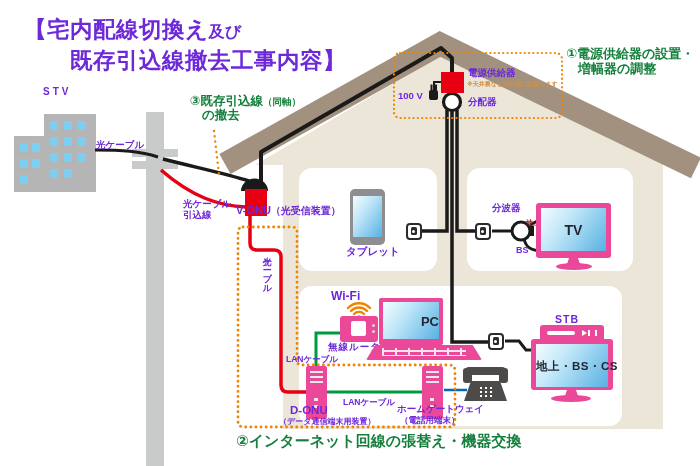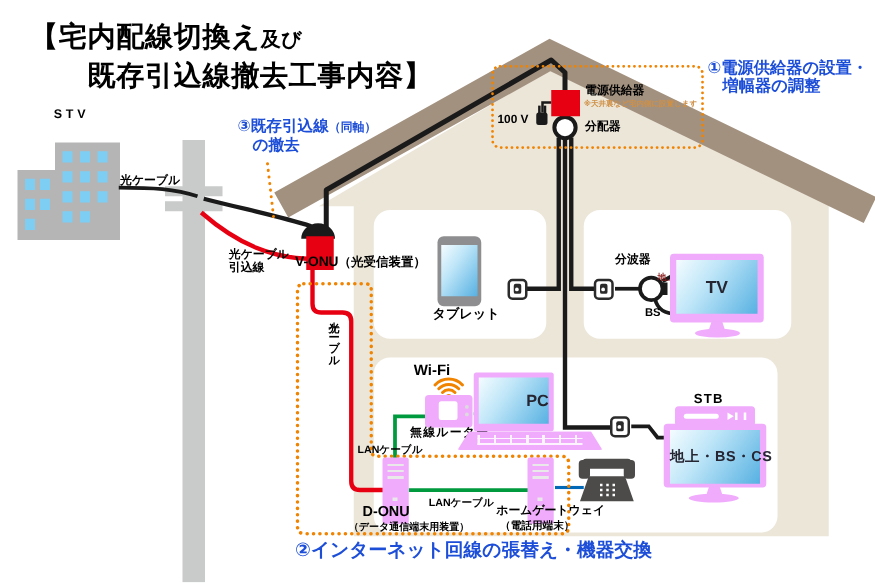--- a/index.html
+++ b/index.html
@@ -1,25 +1,25 @@
 <!DOCTYPE html>
 <html><head>
 <meta charset="utf-8">
 <style>
   html,body{margin:0;padding:0;background:#fff;}
   .scene{position:relative;width:700px;height:466px;background:#fff;overflow:hidden;
          font-family:"Liberation Sans","DejaVu Sans",sans-serif;}
   svg{position:absolute;left:0;top:0;}
   .base{z-index:0;}
   .ovl{z-index:2;pointer-events:none;}
-  .lbl{position:absolute;z-index:3;color:#000000;font-weight:bold;white-space:nowrap;line-height:1.15;}
-  .orange{color:#1d4ed8;}
+  .lbl{position:absolute;z-index:3;color:#6d28d9;font-weight:bold;white-space:nowrap;line-height:1.15;}
+  .orange{color:#15803d;}
   .dev{position:absolute;z-index:3;}
   .screen{position:absolute;background:linear-gradient(125deg,#f4fcff 0%,#bfe6f8 38%,#57b1e2 100%);}
-  .gray{background:#f0abfc;}
+  .gray{background:#ec4899;}
   .vtext{writing-mode:vertical-rl;text-orientation:upright;}
   .outlet{position:absolute;z-index:3;width:12px;height:13px;background:#fff;border:2px solid #2b2b2b;border-radius:4px;}
   .outlet-core{position:absolute;left:2.5px;top:2px;width:6px;height:8px;background:#2b2b2b;border-radius:1.5px;}
   .outlet-dot{position:absolute;left:1.5px;top:2.5px;width:3px;height:3px;background:#fff;border-radius:50%;}
   .trap{clip-path:polygon(18% 0,82% 0,100% 100%,0% 100%);}
   .vents{position:absolute;left:4px;top:5px;right:4px;height:13px;
          background:repeating-linear-gradient(180deg,#e9e9e9 0 2px,transparent 2px 5px);}
   .tdots{position:absolute;left:8px;bottom:9px;width:4px;height:12px;
          background:repeating-linear-gradient(180deg,#e9e9e9 0 3px,transparent 3px 7px);}
   .keys{position:absolute;left:16px;top:3px;width:84px;height:8px;opacity:.85;

